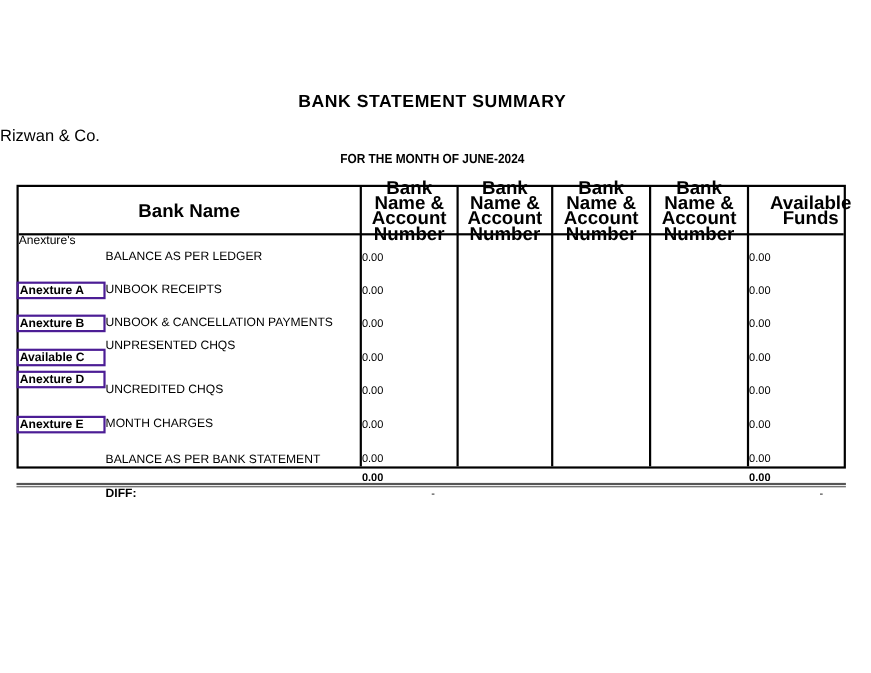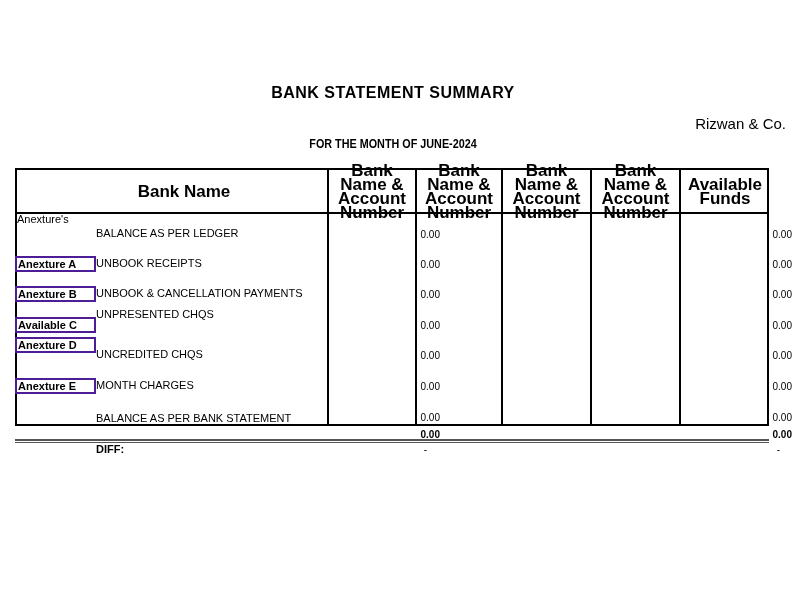--- a/index.html
+++ b/index.html
@@ -1,50 +1,50 @@
 <!DOCTYPE html>
 <html><head>
 <meta charset="utf-8">
 <style>
   html, body { margin:0; padding:0; background:#fff; }
   body { width:792px; height:612px; position:relative; font-family:"Liberation Sans", sans-serif; color:#000; overflow:hidden; }
   .abs { position:absolute; }
   .title { left:0; width:786px; top:84px; text-align:center; font-size:16px; font-weight:bold; letter-spacing:0.5px; }
-  .company { left:0; width:786px; top:115px; text-align:right; font-size:15px; }
+  .company { left:0; width:786px; top:115px; text-align:left; font-size:15px; }
   .period { left:0; width:786px; top:137px; text-align:center; font-size:12px; font-weight:bold; transform:scaleX(0.9); }
   .tbl { left:15px; top:168px; width:754px; height:258px; border:2px solid #000; box-sizing:border-box; }
   .vline { position:absolute; top:0; bottom:0; width:2px; background:#000; }
   .hline { position:absolute; left:0; right:0; height:2px; background:#000; }
   .hdr { position:absolute; top:0; height:43px; display:flex; align-items:center; justify-content:center; text-align:center; font-size:17px; font-weight:bold; line-height:14px; }
   .small { font-size:11px; position:absolute; }
-  .num { font-size:10px; position:absolute; text-align:right;padding-left:25px; }
+  .num { font-size:10px; position:absolute; text-align:left; }
   .anx { position:absolute; left:15px; width:81px; height:16px; border:2px solid #4c1d95; box-sizing:border-box; font-size:11px; font-weight:bold; line-height:12px; padding-left:1px; }
   .dbl { left:15px; width:754px; top:439px; height:4px; border-top:2px solid #555; border-bottom:1px solid #555; box-sizing:border-box; }
 </style>
 </head>
 <body>
 
 <div class="abs title">BANK STATEMENT SUMMARY</div>
 <div class="abs company">Rizwan &amp; Co.</div>
 <div class="abs period">FOR THE MONTH OF JUNE-2024</div>
 
 <div class="abs tbl">
   <div class="vline" style="left:310px"></div>
   <div class="vline" style="left:398px"></div>
   <div class="vline" style="left:484px"></div>
   <div class="vline" style="left:573px"></div>
   <div class="vline" style="left:662px"></div>
   <div class="hline" style="top:42px"></div>
 
-  <div class="hdr" style="left:12px;width:310px">Bank Name</div>
+  <div class="hdr" style="left:0;width:310px">Bank Name</div>
   <div class="hdr" style="left:312px;width:86px">Bank Name &amp; Account Number</div>
   <div class="hdr" style="left:400px;width:84px">Bank Name &amp; Account Number</div>
   <div class="hdr" style="left:486px;width:87px">Bank Name &amp; Account Number</div>
   <div class="hdr" style="left:575px;width:87px">Bank Name &amp; Account Number</div>
-  <div class="hdr" style="left:664px;width:88px">Available Funds</div>
+  <div class="hdr" style="left:664px;width:112px">Available Funds</div>
 </div>
 
 <div class="abs small" style="left:17px;top:213px">Anexture's</div>
 
 <div class="small" style="left:96px;top:227px">BALANCE AS PER LEDGER</div>
 <div class="num" style="left:329px;width:86px;top:229px">0.00</div>
 <div class="num" style="left:681px;width:86px;top:229px">0.00</div>
 
 <div class="anx" style="top:256px">Anexture A</div>
 <div class="small" style="left:96px;top:257px">UNBOOK RECEIPTS</div>

